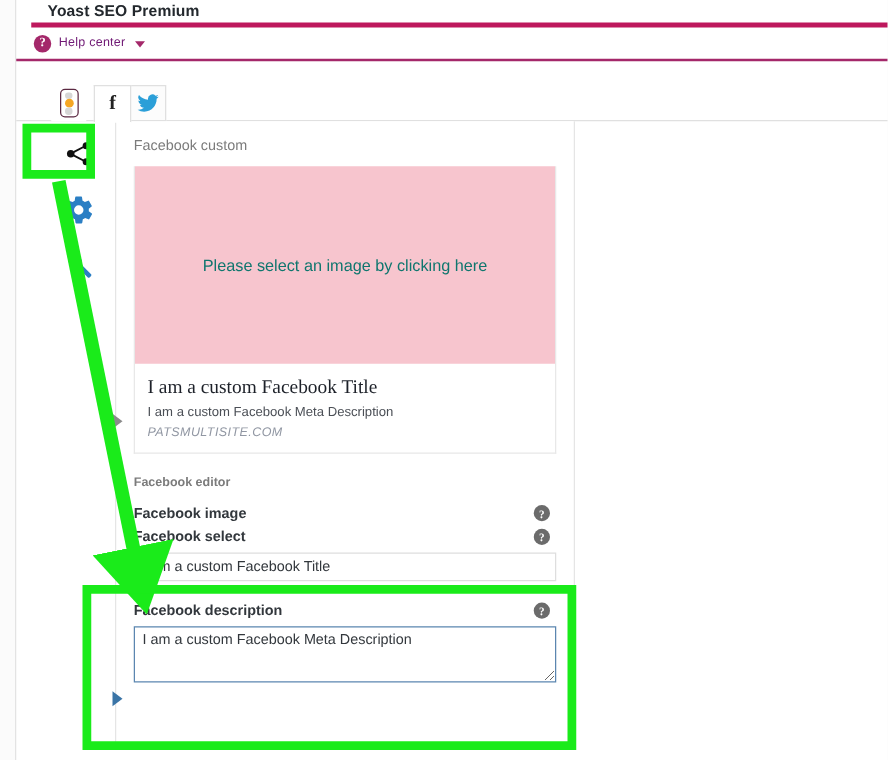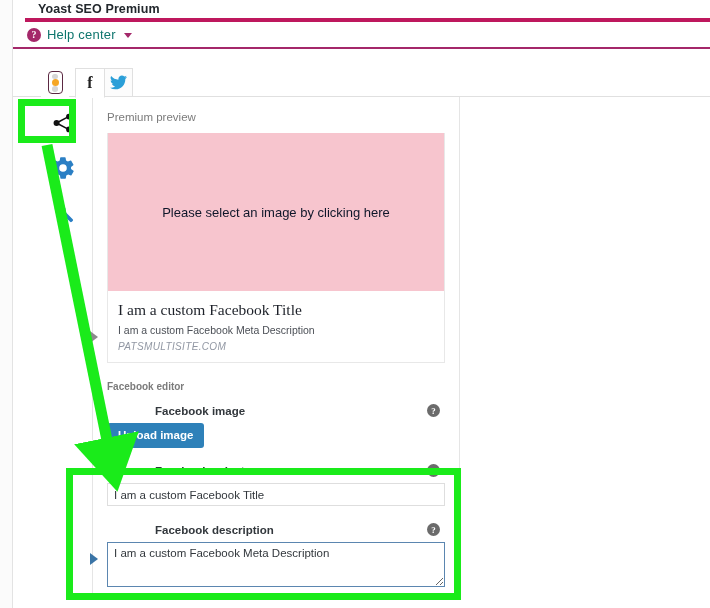--- a/index.html
+++ b/index.html
@@ -64,22 +64,22 @@
     color: #fff;
     font-size: 10px;
     font-weight: bold;
     display: flex;
     align-items: center;
     justify-content: center;
     font-family: "Liberation Serif", serif;
     margin-right: 6px;
   }
   #help-label {
-    font-size: 13px;
-    color: #0f766e;
+    font-size: 10px;
+    color: #701a75;
     letter-spacing: .2px;
   }
   .caret-down {
     width: 0; height: 0;
     border-left: 4.5px solid transparent;
     border-right: 4.5px solid transparent;
     border-top: 5px solid #a4286a;
     margin-left: 8px;
     margin-top: 2px;
   }
@@ -168,21 +168,21 @@
   }
   #preview-image {
     height: 158px;
     background: #f7c5ce;
     display: flex;
     align-items: center;
     justify-content: center;
   }
   #preview-image .ph {
     font-size: 13px;
-    color: #0f172a;
+    color: #0f766e;
   }
   #preview-text { padding: 9px 10px 10px 10px; }
   #preview-title {
     font-family: "Liberation Serif", serif;
     font-size: 15.5px;
     color: #1d2129;
     line-height: 1.25;
     margin-bottom: 5px;
   }
   #preview-desc {
@@ -208,21 +208,20 @@
   .field-head {
     display: flex;
     align-items: center;
     justify-content: space-between;
     margin-bottom: 6px;
   }
   .field-label {
     font-size: 11.5px;
     font-weight: bold;
     color: #32373c;
-    padding-left: 48px;
   }
   .help-dot {
     width: 13px; height: 13px;
     border-radius: 50%;
     background: #6b6b6b;
     color: #fff;
     font-size: 9px;
     font-weight: bold;
     display: flex;
     align-items: center;
@@ -344,41 +343,40 @@
     <div class="tab" id="tab-twitter">
       <svg width="17" height="15" viewBox="0 0 24 20">
         <path fill="#2b9fd8" d="M24 2.4c-.9.4-1.8.7-2.8.8 1-.6 1.8-1.6 2.2-2.7-1 .6-2 1-3.1 1.2A4.9 4.9 0 0 0 11.8 5c0 .4 0 .8.1 1.1A14 14 0 0 1 1.7.9 4.9 4.9 0 0 0 3.2 7.5c-.8 0-1.5-.2-2.2-.6v.1c0 2.4 1.7 4.3 3.9 4.8-.4.1-.8.2-1.3.2-.3 0-.6 0-.9-.1.6 2 2.4 3.4 4.6 3.4A9.9 9.9 0 0 1 0 17.4a14 14 0 0 0 7.6 2.2c9 0 14-7.5 14-14v-.6c1-.7 1.8-1.6 2.4-2.6z"></path>
       </svg>
     </div>
 
   </div>
 
   <div id="content-card">
 
-    <div class="section-label">Premium preview</div>
+    <div class="section-label">Facebook custom</div>
 
     <div id="preview-wrap">
       <div id="preview-image">
         <span class="ph">Please select an image by clicking here</span>
       </div>
       <div id="preview-text">
         <div id="preview-title">I am a custom Facebook Title</div>
         <div id="preview-desc">I am a custom Facebook Meta Description</div>
         <div id="preview-url">PATSMULTISITE.COM</div>
       </div>
     </div>
 
     <div id="editor-label">Facebook editor</div>
 
     <div class="field-block">
       <div class="field-head">
         <span class="field-label">Facebook image</span>
         <span class="help-dot">?</span>
       </div>
-      <button id="upload-btn">Upload image</button>
     </div>
 
     <div class="field-block">
       <div class="field-head">
         <span class="field-label">Facebook select</span>
         <span class="help-dot">?</span>
       </div>
       <input class="text-input" type="text" value="I am a custom Facebook Title" style="">
     </div>
 

